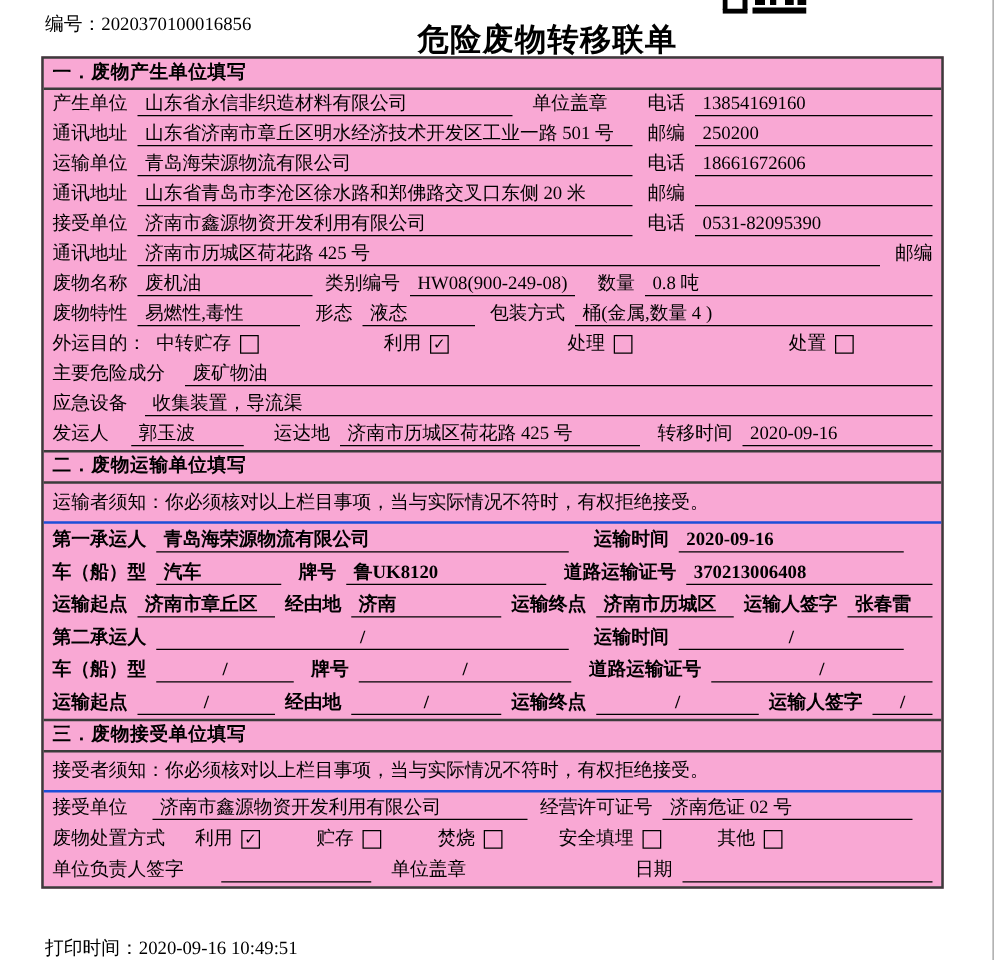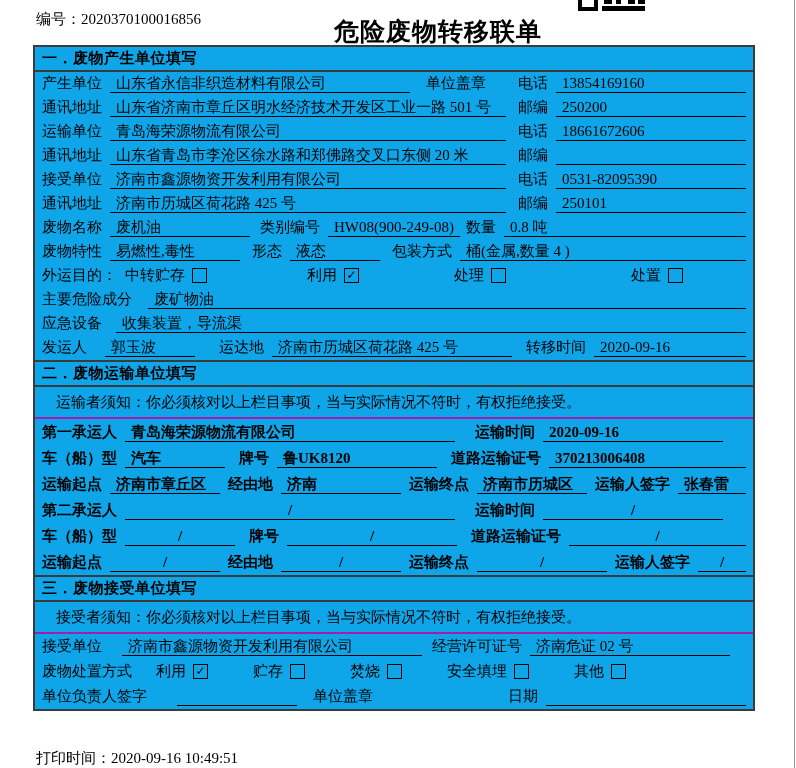--- a/index.html
+++ b/index.html
@@ -11,30 +11,30 @@
   .page{position:absolute;inset:0;background:#fff;}
   .edge-line{position:absolute;top:0;bottom:0;right:1px;width:1px;background:#9a9a9a;}
   .doc-num{position:absolute;top:10px;left:36px;font-size:15px;white-space:nowrap;}
   .title{
     position:absolute;top:15px;left:90px;right:10px;text-align:center;
     font-size:25px;font-weight:900;letter-spacing:1px;white-space:nowrap;
   }
   .qr{position:absolute;left:578px;top:0;}
   .form-table{
     position:absolute;left:33px;top:45px;width:722px;
-    border:2px solid #3b3b3b;background:#0ea5e9;box-sizing:border-box;
+    border:2px solid #3b3b3b;background:#f9a8d4;box-sizing:border-box;
   }
   .sec + .sec{border-top:2px solid #3b3b3b;}
   .sec-h{
     font-weight:bold;font-size:15px;height:19px;line-height:19px;
     padding:2px 7px;border-bottom:2px solid #3b3b3b;letter-spacing:.5px;
   }
   .notice{
-    height:20px;line-height:20px;padding:5px 21px;
-    border-bottom:2px solid #a21caf;font-size:15px;
+    height:20px;line-height:20px;padding:5px 7px;
+    border-bottom:2px solid #1d4ed8;font-size:15px;
   }
   .frow{
     display:flex;align-items:flex-end;padding:0 7px 3px 7px;
     box-sizing:border-box;line-height:19px;
   }
   .s1 .frow{height:24px;}
   .s2 .frow{height:26px;font-weight:bold;}
   .s3 .frow{height:25px;}
   .lab{white-space:nowrap;height:19px;}
   .val{
@@ -104,28 +104,27 @@
           <div class="frow">
             <span class="lab">接受单位</span>
             <span class="val grow">济南市鑫源物资开发利用有限公司</span>
             <span class="lab" style="margin-left: 12px;">电话</span>
             <span class="val" style="min-width: 190px;">0531-82095390</span>
           </div>
           <div class="frow">
             <span class="lab">通讯地址</span>
             <span class="val grow">济南市历城区荷花路 425 号</span>
             <span class="lab" style="margin-left: 12px;">邮编</span>
-            <span class="val" style="min-width: 190px;">250101</span>
           </div>
           <div class="frow">
             <span class="lab">废物名称</span>
             <span class="val" style="min-width: 140px;">废机油</span>
             <span class="lab" style="margin-left: 10px;">类别编号</span>
             <span class="val" style="min-width: 125px;">HW08(900-249-08)</span>
-            <span class="lab" style="margin-left: 6px; text-align: center;">数量</span>
+            <span class="lab" style="margin-left: 18px; text-align: center;">数量</span>
             <span class="val grow">0.8 吨</span>
           </div>
           <div class="frow">
             <span class="lab">废物特性</span>
             <span class="val" style="min-width: 130px;">易燃性,毒性</span>
             <span class="lab" style="margin-left: 12px;">形态</span>
             <span class="val" style="min-width: 90px;">液态</span>
             <span class="lab" style="margin-left: 12px;">包装方式</span>
             <span class="val grow">桶(金属,数量 4 )</span>
           </div>

